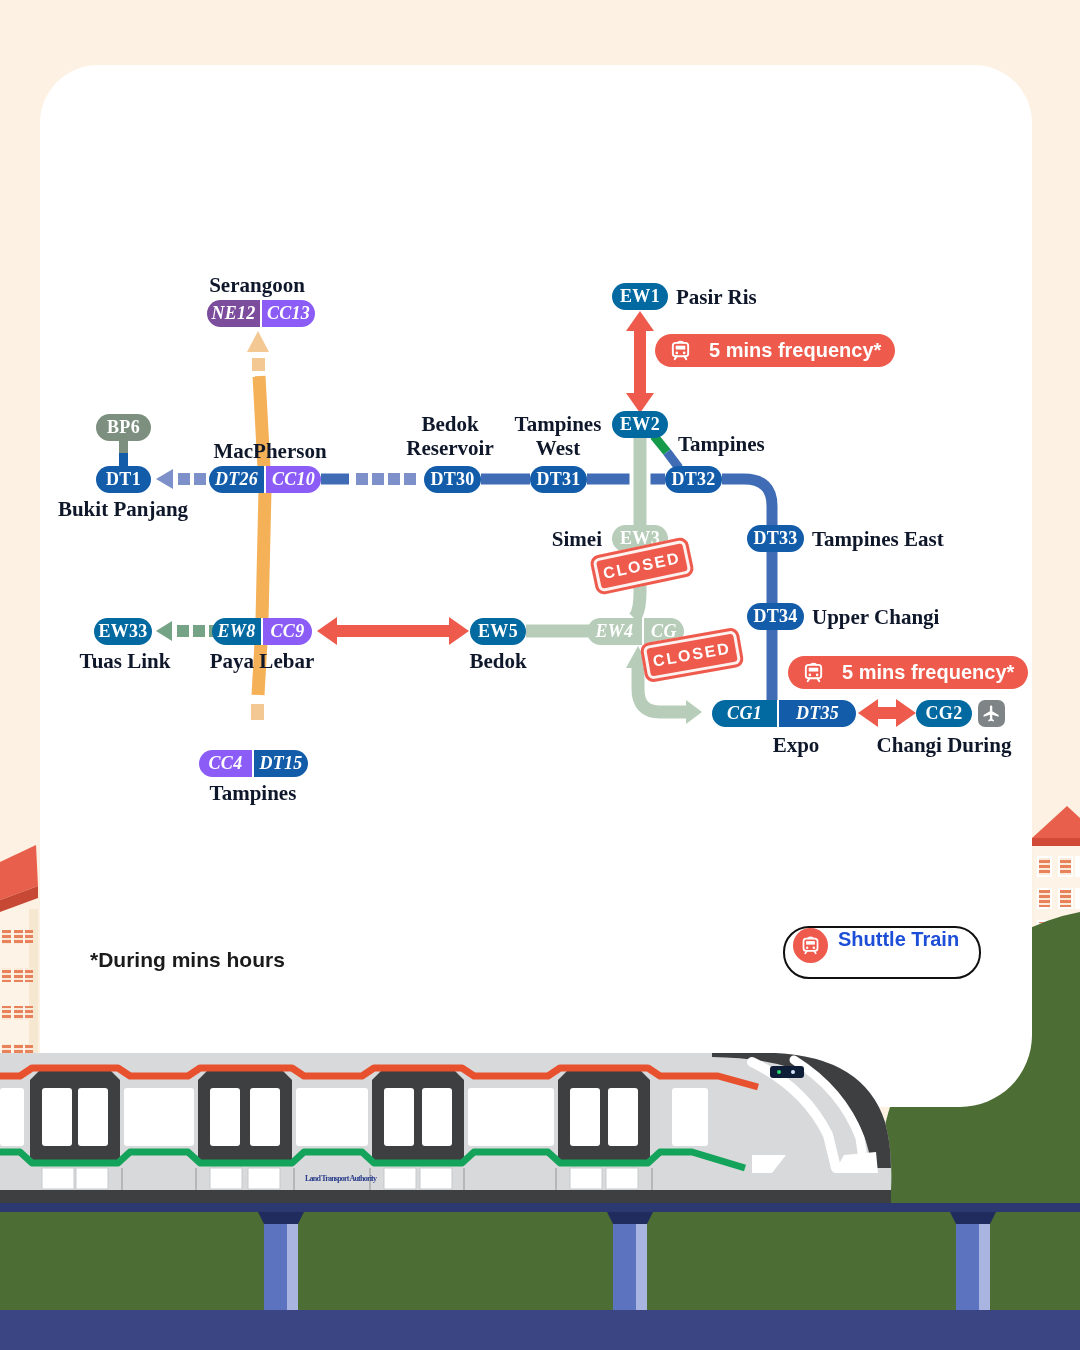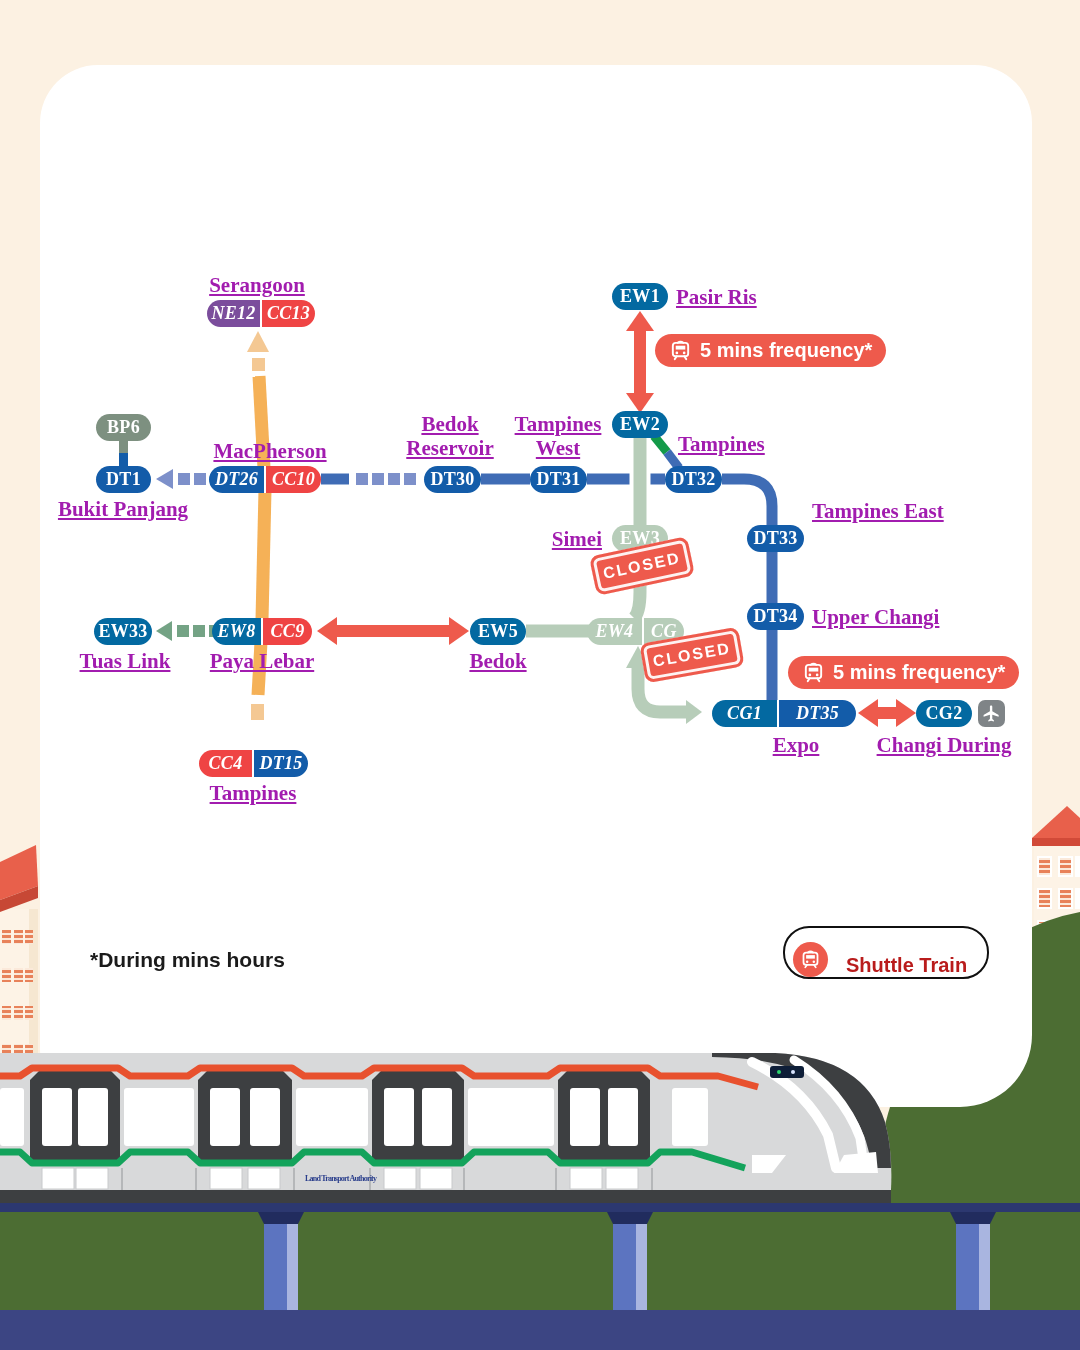--- a/index.html
+++ b/index.html
@@ -7,40 +7,40 @@
          font-family:"Liberation Sans",sans-serif;}
   .card{position:absolute;left:40px;top:65px;width:992px;height:1042px;background:#fff;
         border-radius:58px 58px 72px 58px;}
   .abs{position:absolute;}
   
   .badge{position:absolute;height:27px;border-radius:14px;display:flex;align-items:center;
          justify-content:center;color:#fff;font:700 18px "Liberation Serif",serif;
          letter-spacing:.3px;overflow:hidden;white-space:nowrap;}
   .badge .half{height:100%;display:flex;align-items:center;justify-content:center;font-style:italic;}
   .badge .half + .half{border-left:2.5px solid #fff;}
-  .c-dt{background:#135ca9;} .c-ew{background:#0369a1;} .c-cc{background:#ef4444;}
+  .c-dt{background:#135ca9;} .c-ew{background:#0369a1;} .c-cc{background:#8b5cf6;}
   .c-ne{background:#7b4d9c;} .c-bp{background:#7d9080;} .c-fade{background:#b7cdb9;}
   .c-grey{background:#7f8487;}
   
-  .slabel{position:absolute;color:#a21caf;font:700 21px "Liberation Serif",serif;
-          line-height:1.16;text-align:center;white-space:nowrap;text-decoration:underline;}
+  .slabel{position:absolute;color:#0f172a;font:700 21px "Liberation Serif",serif;
+          line-height:1.16;text-align:center;white-space:nowrap;}
   .slabel.left{text-align:left;} .slabel.right{text-align:right;}
   
   .pill{position:absolute;height:33px;border-radius:17px;background:#ee5a4c;color:#fff;
-        display:flex;align-items:center;gap:8px;padding:0 14px;
+        display:flex;align-items:center;gap:17px;padding:0 14px;
         font:700 20px "Liberation Sans",sans-serif;white-space:nowrap;}
   
   .stamp{position:absolute;width:100px;height:40px;border-radius:9px;background:#ee5a4c;
          box-shadow:inset 0 0 0 3px #ee5a4c, inset 0 0 0 6px rgba(255,255,255,.92);
          display:flex;align-items:center;justify-content:center;color:#fff;
          font:700 16px "Liberation Sans",sans-serif;letter-spacing:2px;}
   
   .legend{position:absolute;left:783px;top:926px;height:49px;padding:0 20px 0 8px;
           background:#fff;border:2.5px solid #101010;border-radius:26px;display:flex;
-          align-items:flex-end;gap:18px;font:700 20px "Liberation Sans",sans-serif;color:#b91c1c;}
+          align-items:flex-start;gap:10px;font:700 20px "Liberation Sans",sans-serif;color:#1d4ed8;}
   .legend .dot{width:35px;height:35px;border-radius:50%;background:#ee5a4c;display:flex;
           align-items:center;justify-content:center;}
   .footnote{position:absolute;left:90px;top:948px;font:700 21px "Liberation Sans",sans-serif;
           color:#1b1b1b;}
   .linkbar{position:absolute;left:119px;top:440px;width:9px;height:27px;}
   .linkbar .t{height:13px;background:#7d9080;} .linkbar .b{height:14px;background:#135ca9;}
 </style>
 </head>
 <body>
 
@@ -168,21 +168,21 @@
     <div>Bedok</div>
       <div>Reservoir</div>
   </div>
   <div class="slabel" style="left:478px;top:412px;width:160px">
     <div>Tampines</div>
       <div>West</div>
   </div>
   <div class="slabel left" style="left:676px;top:285px">Pasir Ris</div>
   <div class="slabel left" style="left:678px;top:432px">Tampines</div>
   <div class="slabel right" style="left:460px;top:527px;width:142px">Simei</div>
-  <div class="slabel left" style="left:812px;top:499px">Tampines East</div>
+  <div class="slabel left" style="left:812px;top:527px">Tampines East</div>
   <div class="slabel left" style="left:812px;top:605px">Upper Changi</div>
   <div class="slabel" style="left:35px;top:649px;width:180px">Tuas Link</div>
   <div class="slabel" style="left:172px;top:649px;width:180px">Paya Lebar</div>
   <div class="slabel" style="left:428px;top:649px;width:140px">Bedok</div>
   <div class="slabel" style="left:726px;top:733px;width:140px">Expo</div>
   <div class="slabel" style="left:844px;top:733px;width:200px">Changi During</div>
   <div class="slabel" style="left:163px;top:781px;width:180px">Tampines</div>
 
   <div class="badge" style="left:207px;top:300px;width:108px">
     <span class="half c-ne" style="width:54px">NE12</span>

